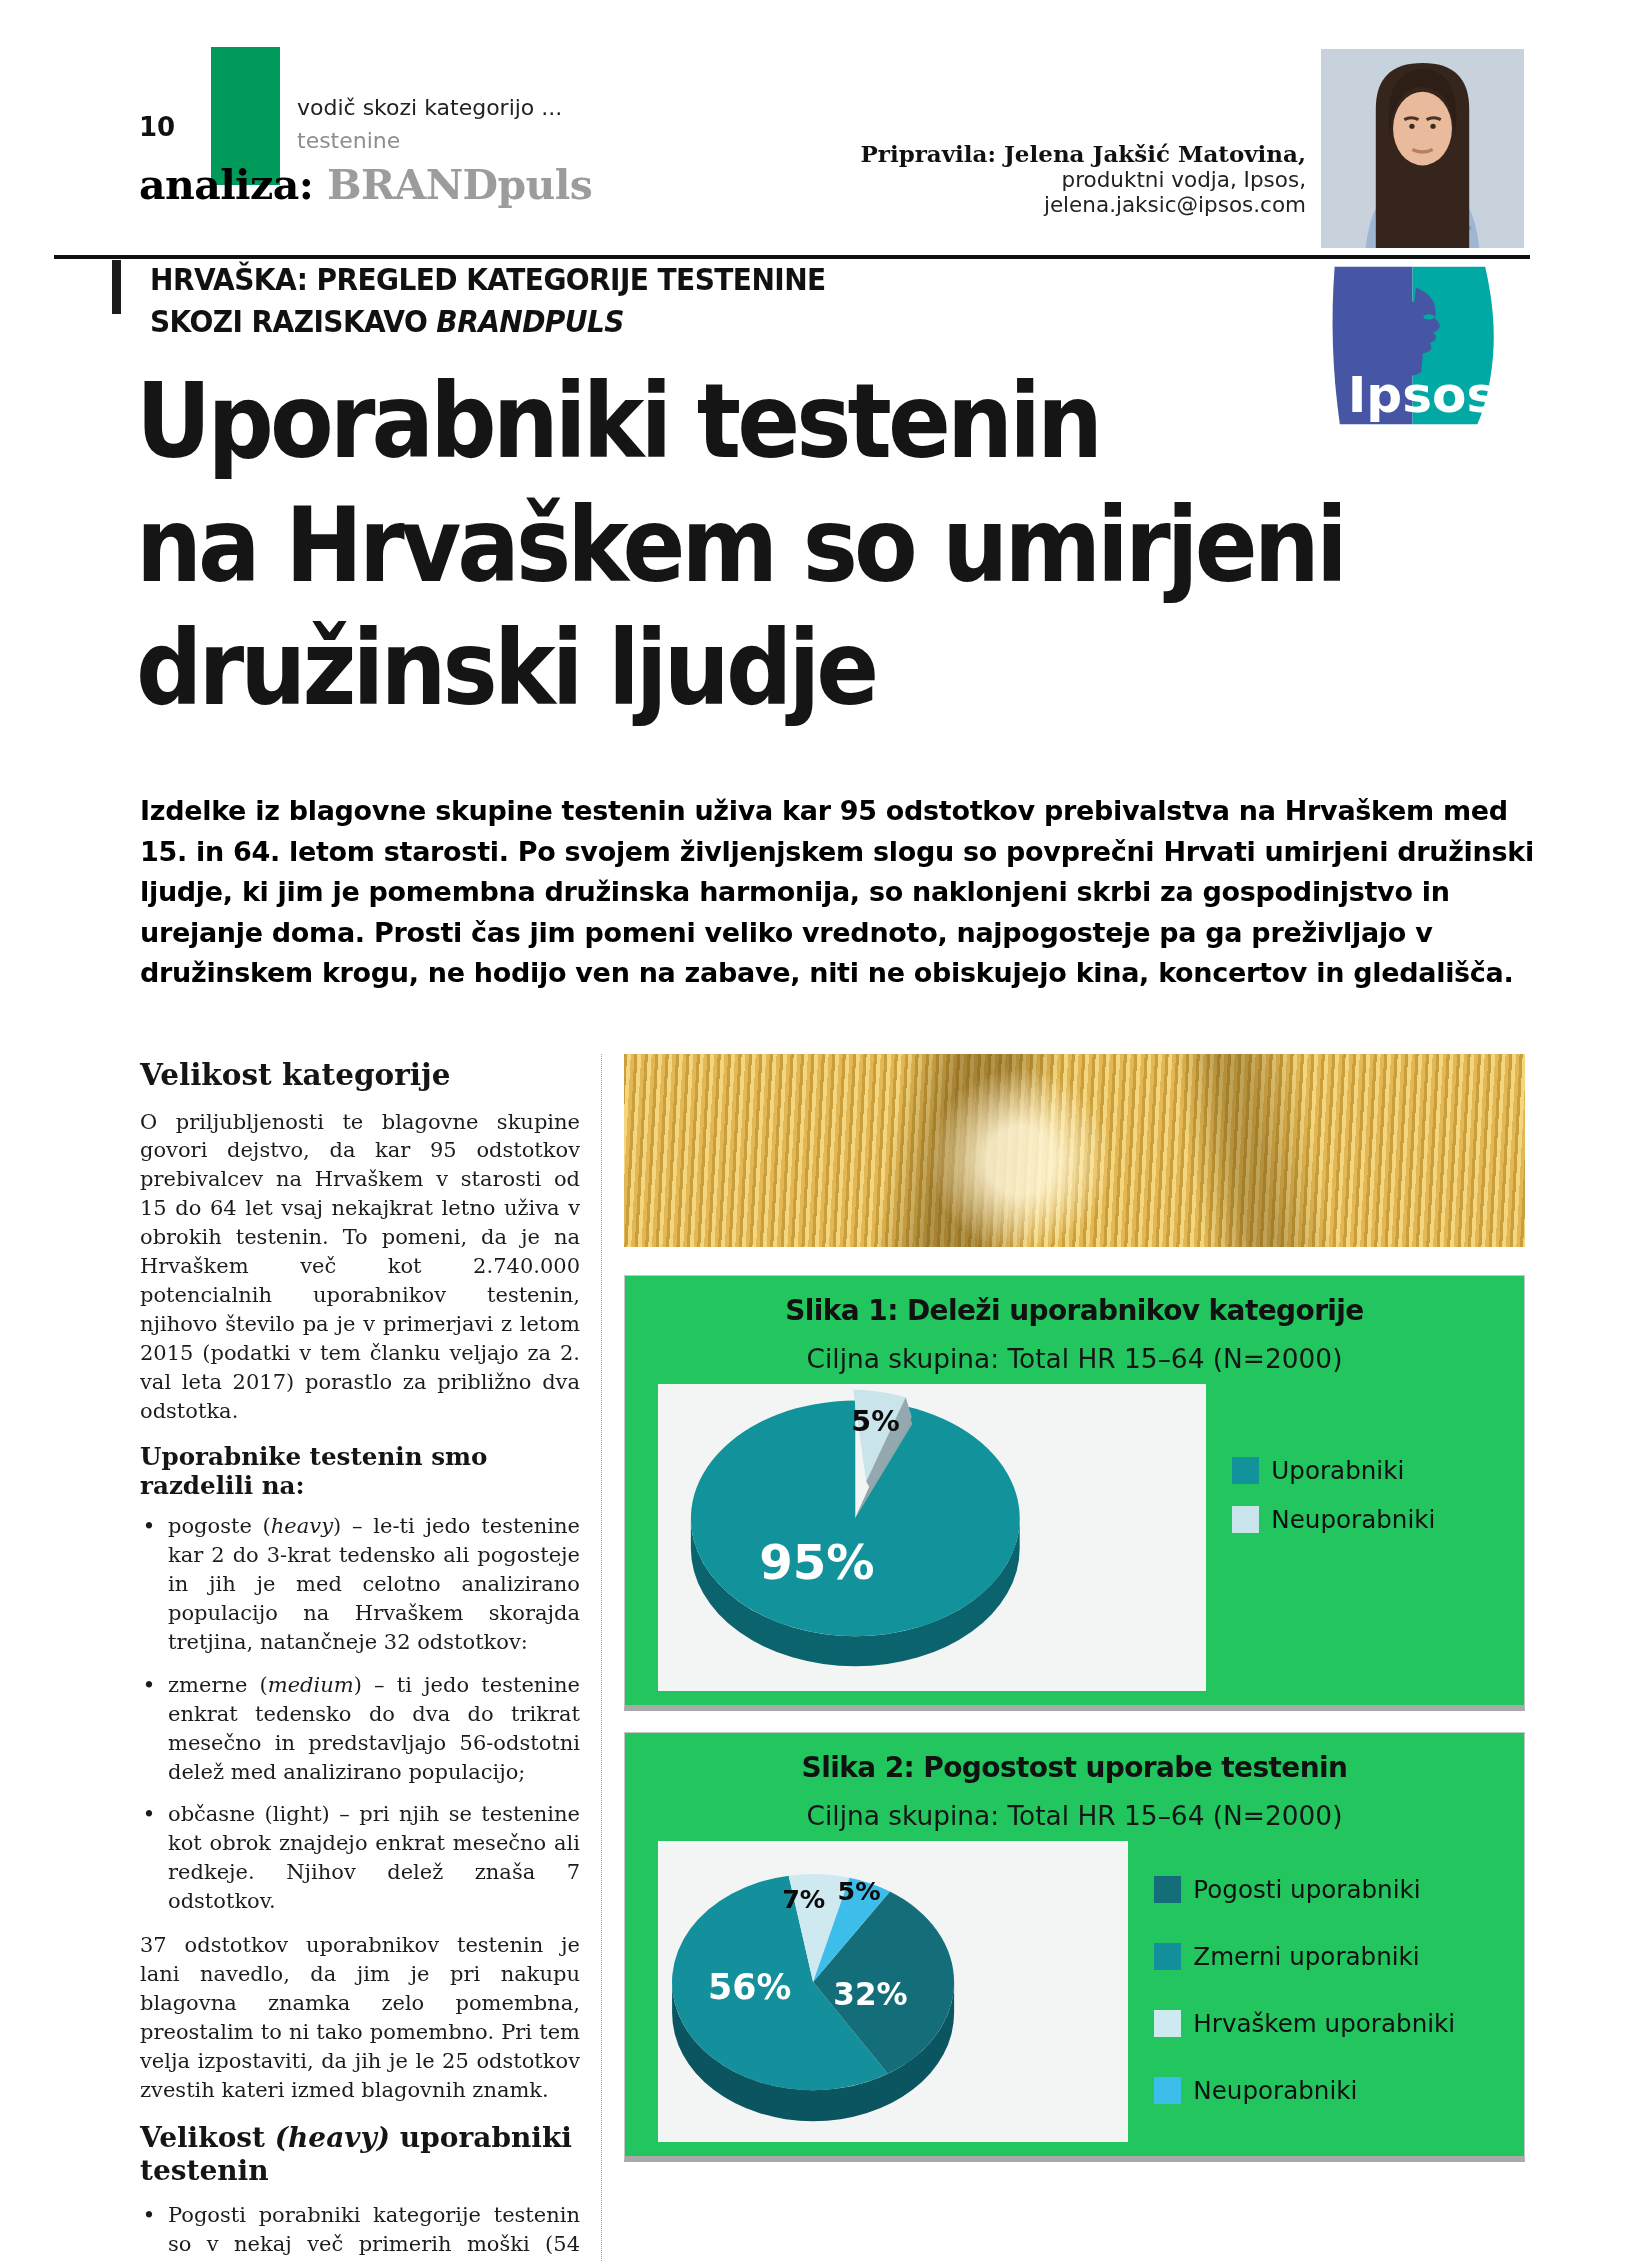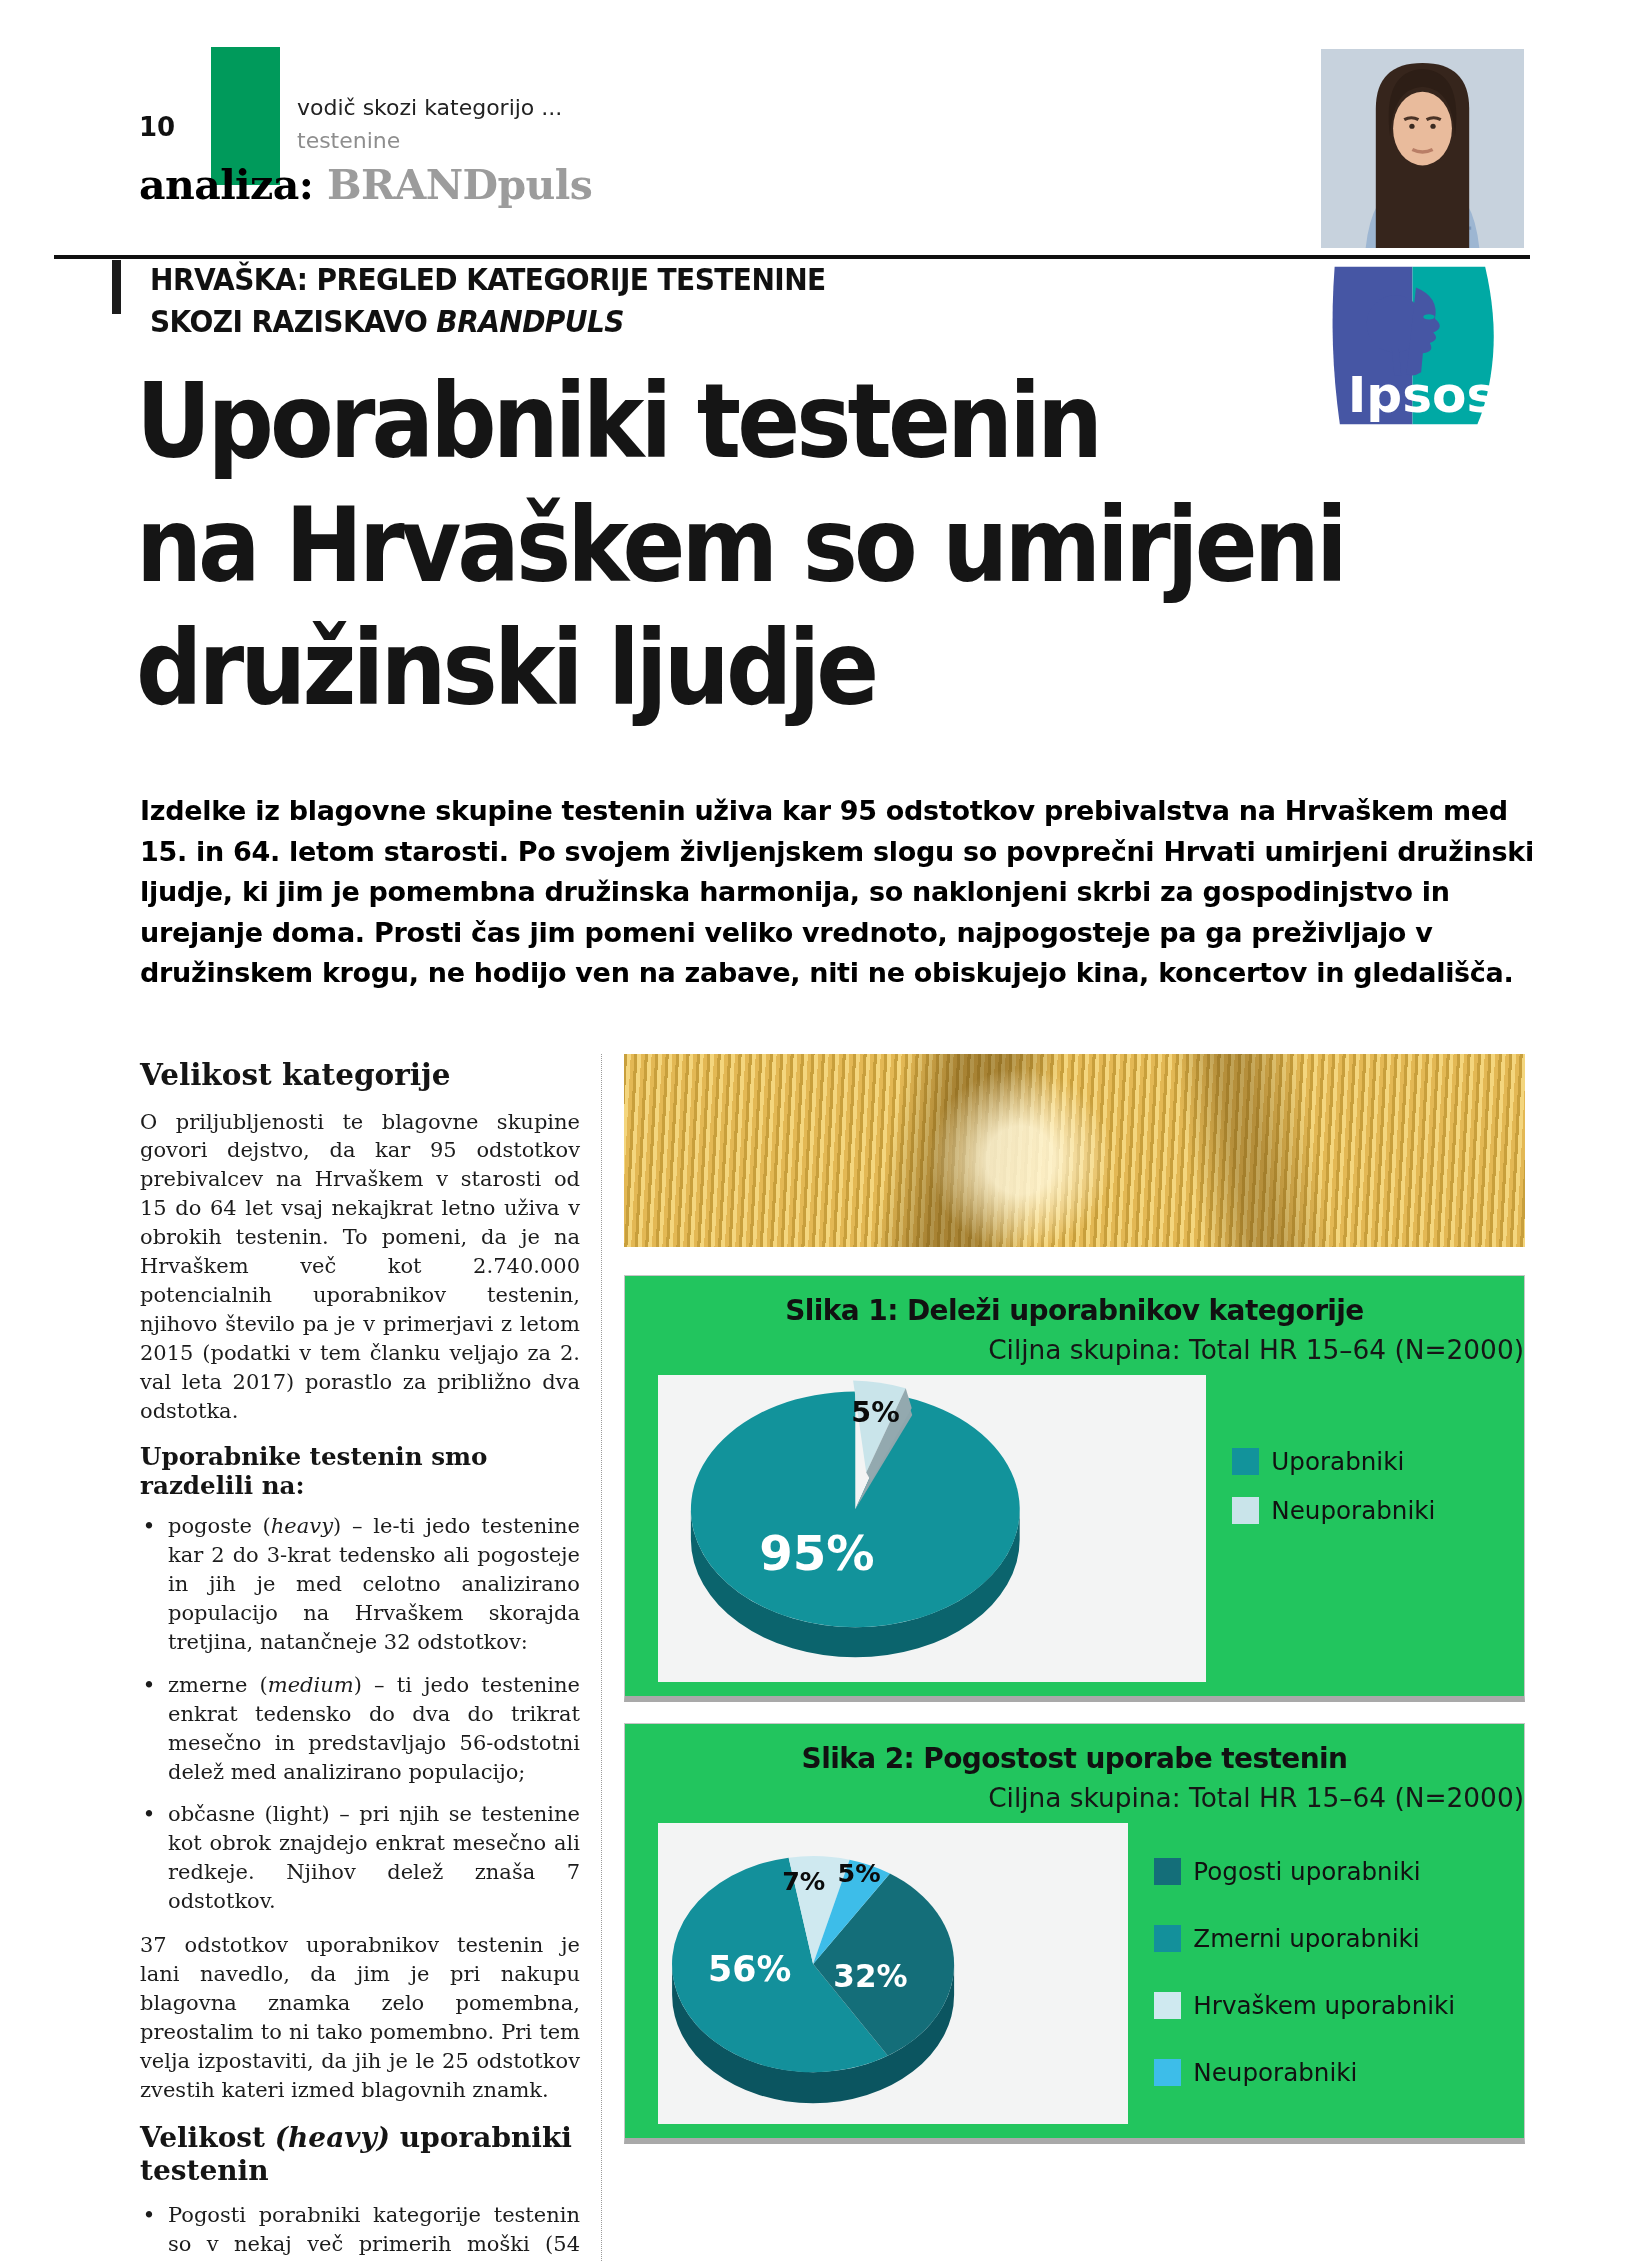--- a/index.html
+++ b/index.html
@@ -57,21 +57,21 @@
   .pasta{height:193px;margin-bottom:28px;
     background:
       radial-gradient(circle at 44% 55%, rgba(255,246,214,.85) 0 34px, rgba(255,246,214,0) 92px),
       linear-gradient(100deg, rgba(0,0,0,0) 30%, rgba(96,66,12,.45) 36%, rgba(96,66,12,.45) 41%, rgba(0,0,0,0) 47%),
       linear-gradient(80deg, rgba(0,0,0,0) 62%, rgba(96,66,12,.35) 67%, rgba(96,66,12,.35) 70%, rgba(0,0,0,0) 76%),
       repeating-linear-gradient(93deg,#c89f3c 0 3.1px,#f4d67e 3.1px 6.8px,#e3b854 6.8px 10.4px),
       #e9c05e;}
 
   .figbox{border:1.8px solid #c6c6c6;border-bottom:6.1px solid #a9a9a9;background:#22c55e;margin-bottom:21px;}
   .figtitle{font:bold 28px "DejaVu Sans",sans-serif;text-align:center;margin-top:18.4px;letter-spacing:-0.6px;color:#111;}
-  .figsub{font:26.4px "DejaVu Sans",sans-serif;text-align:right;margin-top:7px;color:#161616;}
+  .figsub{font:26.4px "DejaVu Sans",sans-serif;text-align:center;margin-top:16px;color:#161616;}
   .figrow{display:flex;align-items:flex-start;padding:9.8px 16px 13.5px 33px;}
   svg.pie{background:#f3f4f4;flex:none;}
   .legend{margin-left:26px;font-family:"DejaVu Sans",sans-serif;}
   .legend.l1{margin-top:72px;}
   .legend.l2{margin-top:34px;}
   .legitem{display:flex;align-items:center;margin-bottom:19.6px;}
   .legend.l2 .legitem{margin-bottom:38px;}
   .legsq{width:27px;height:27px;margin-right:12.3px;flex:none;}
   .leglabel{font-size:24.6px;color:#111;white-space:nowrap;}
 
@@ -87,20 +87,25 @@
   <div class="greensq"></div>
   <div class="kicker">
     <div class="k1">vodič skozi kategorijo ...</div>
     <div class="k2">testenine</div>
   </div>
   <div class="analiza">
     <span class="black">analiza:</span>
     <span class="gray">BRANDpuls</span>
   </div>
 
+  <div class="byline">
+    <div class="b1">Pripravila: Jelena Jakšić Matovina,</div>
+    <div class="b2">produktni vodja, Ipsos,</div>
+    <div class="b3">jelena.jaksic@ipsos.com</div>
+  </div>
 
   <div class="photo">
     <svg viewBox="0 0 100 100" width="203" height="199" preserveAspectRatio="none">
       <rect width="100" height="100" fill="#c7d2dd"></rect>
       <path d="M22,100 Q25,72 40,68 L50,75 L60,68 Q75,72 78,100 Z" fill="#9db6d2"></path>
       <path d="M30,80 H72 M28,90 H74" stroke="#7b97ba" stroke-width="1.6" fill="none"></path>
       <path d="M40,70 V100 M60,70 V100" stroke="#7b97ba" stroke-width="1.6" fill="none"></path>
       <rect x="44" y="56" width="12" height="16" fill="#dca687"></rect>
       <path d="M27,100 L27,30 Q27,7 50,7 Q73,7 73,30 L73,100 Z" fill="#36251c"></path>
       <ellipse cx="50" cy="40" rx="14.5" ry="18.5" fill="#e9bb9c"></ellipse>

